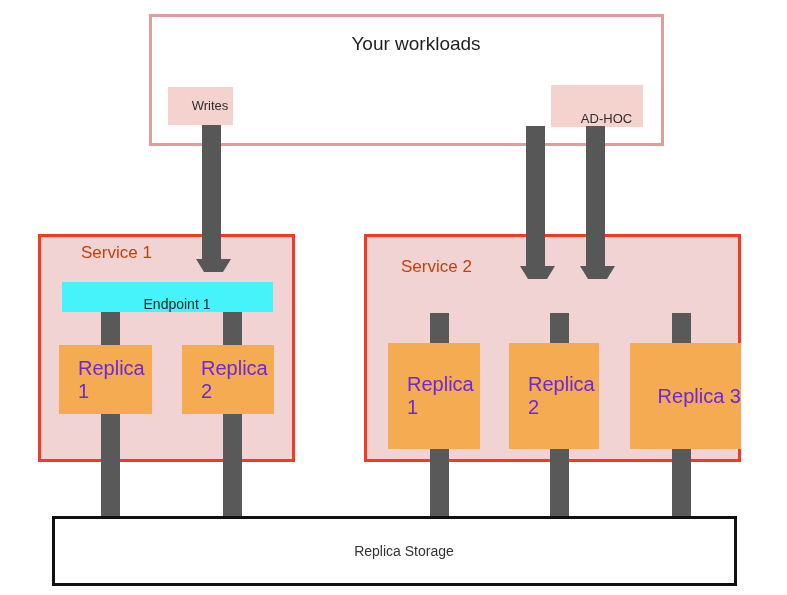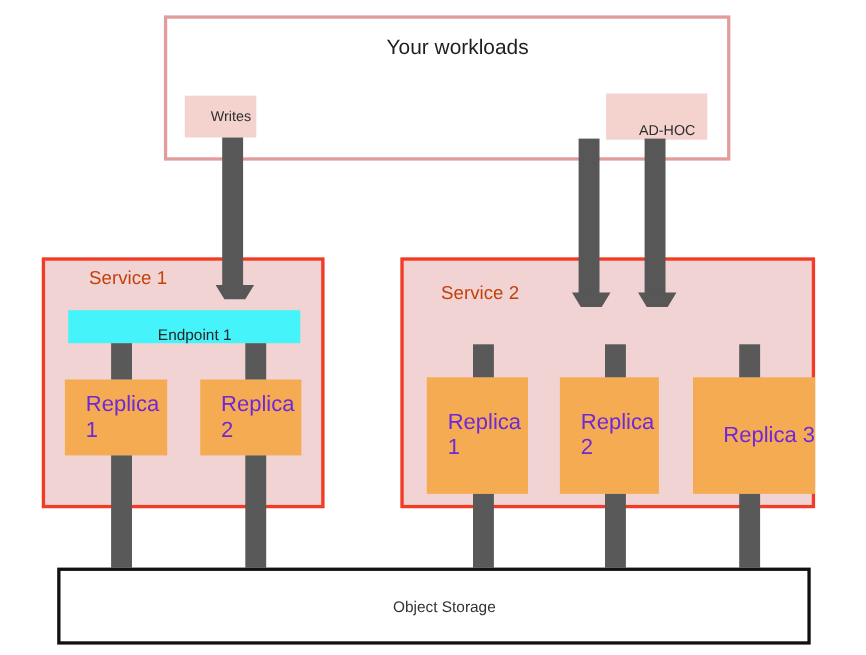--- a/index.html
+++ b/index.html
@@ -95,16 +95,16 @@
   <div class="abs connector" style="left:550px;top:313px;height:30px;"></div>
   <div class="abs connector" style="left:672px;top:313px;height:30px;"></div>
 
   <div class="abs connector" style="left:101px;top:414px;height:103px;"></div>
   <div class="abs connector" style="left:223px;top:414px;height:103px;"></div>
   <div class="abs connector" style="left:430px;top:449px;height:68px;"></div>
   <div class="abs connector" style="left:550px;top:449px;height:68px;"></div>
   <div class="abs connector" style="left:672px;top:449px;height:68px;"></div>
 
   <div class="abs storage-box">
-    <span>Object Storage</span>
+    <span>Replica Storage</span>
   </div>
 
 </div>
 
 </body></html>

